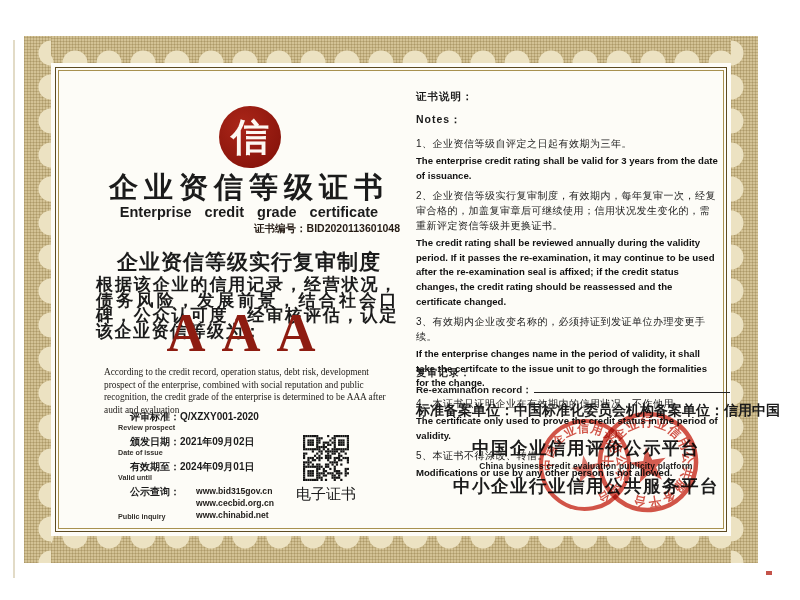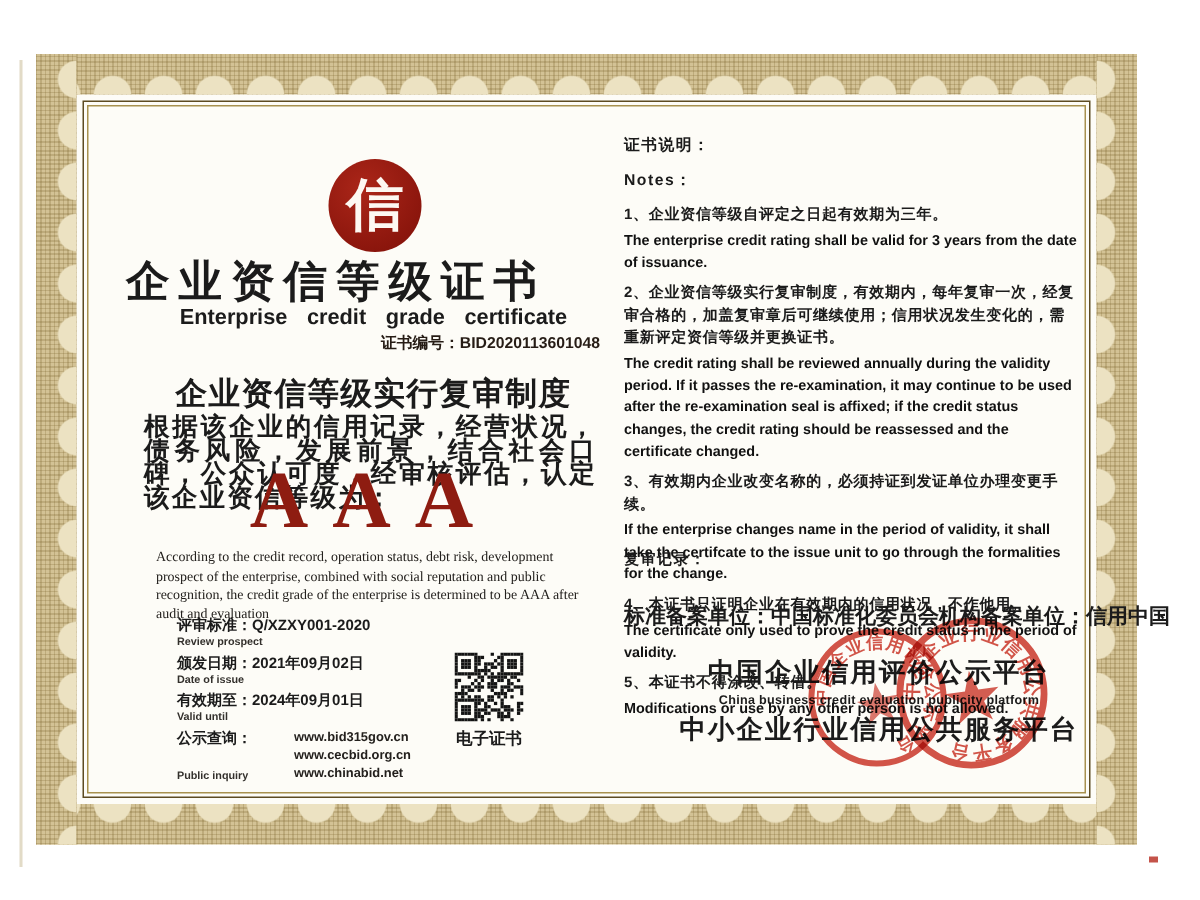--- a/index.html
+++ b/index.html
@@ -34,39 +34,39 @@
   .lineouter{position:absolute;inset:31px;border:1.5px solid #5d4b22;}
   .lineinner{position:absolute;inset:34px;border:1px solid #a8914f;}
 
   .abs{position:absolute;}
 
   
   .logo{left:195px;top:70px;width:62px;height:62px;border-radius:50%;
         background:radial-gradient(circle at 38% 32%,#ab2619,#8a150c 75%);
         display:flex;align-items:center;justify-content:center;}
   .logo span{color:#fdf8f2;font-size:38px;font-weight:700;font-family:"Liberation Serif",serif;line-height:1;}
-  .title-cn{left:60px;top:132px;width:330px;font-size:29px;font-weight:700;letter-spacing:6px;text-align:left;white-space:nowrap;font-family:Liberation Mono, monospace;}
+  .title-cn{left:60px;top:132px;width:330px;font-size:29px;font-weight:700;letter-spacing:6px;text-align:center;white-space:nowrap;font-family:Liberation Mono, monospace;}
   .title-en{left:60px;top:168px;width:330px;font-size:14.5px;font-weight:700;word-spacing:9px;text-align:center;white-space:nowrap;}
   .certno{left:60px;top:186px;width:316px;text-align:right;font-size:10.5px;font-weight:700;color:#261c15;}
   .company{left:60px;top:212px;width:330px;font-size:21px;font-weight:700;letter-spacing:1px;text-align:center;white-space:nowrap;}
   .stmt-cn{left:72px;top:241px;width:302px;font-size:17px;font-weight:700;line-height:15.5px;text-align:justify;letter-spacing:1.5px;}
   .grade{left:60px;top:268px;width:330px;text-align:center;font-family:"Liberation Serif",serif;
          font-size:54px;font-weight:700;letter-spacing:16px;color:#8e1c11;line-height:1.1;}
   .stmt-en{left:80px;top:330px;width:296px;font-size:9.3px;line-height:12.6px;font-family:"Liberation Serif",serif;color:#23201d;}
-  .kv{font-size:10px;font-weight:700;white-space:nowrap;}
+  .kv{font-size:10px;font-weight:700;white-space:nowrap;margin-left:12px;}
   .kv-en{font-size:7.2px;font-weight:700;color:#33302c;}
   .urls{font-size:8.6px;font-weight:700;line-height:12px;color:#23201d;}
   .qr{left:279px;top:399px;width:46px;height:46px;}
   .qr svg{width:46px;height:46px;display:block;}
-  .qr-label{left:269px;top:449px;width:66px;text-align:center;font-size:11px;font-weight:700;}
+  .qr-label{left:269px;top:449px;width:66px;text-align:center;font-size:15px;font-weight:400;}
 
   
   .notes{left:392px;top:54px;width:302px;}
   .notes .t{font-size:10.5px;font-weight:700;margin-bottom:9px;letter-spacing:1px;}
-  .notes .icn{font-size:10px;font-weight:700;line-height:15px;margin:5px 0 3px;letter-spacing:.5px;}
+  .notes .icn{font-size:10px;font-weight:400;line-height:15px;margin:5px 0 3px;letter-spacing:.5px;}
   .notes .ien{font-size:9.6px;font-weight:700;line-height:14.6px;color:#111;}
   .reexam-cn{left:392px;top:330px;font-size:10px;font-weight:700;letter-spacing:1px;}
   .reexam-en{left:392px;top:347px;font-size:9.8px;font-weight:700;}
   .uline{display:inline-block;width:196px;border-bottom:1px solid #222;height:9px;margin-left:2px;}
   .filing{left:392px;top:366px;width:312px;display:flex;justify-content:flex-start;font-size:14px;font-weight:700;white-space:nowrap;}
   .platforms{left:404px;top:400px;width:316px;text-align:center;}
   .platforms .p-cn{font-size:17.5px;font-weight:700;letter-spacing:1.5px;white-space:nowrap;}
   .platforms .p-en{font-size:8.4px;font-weight:700;letter-spacing:.2px;margin:1px 0 3px;white-space:nowrap;}
   .seal{position:absolute;mix-blend-mode:multiply;opacity:.85;}
   .seal svg{display:block;}
@@ -373,20 +373,23 @@
       <div class="ien">The credit rating shall be reviewed annually during the validity period. If it passes the re-examination, it may continue to be used after the re-examination seal is affixed; if the credit status changes, the credit rating should be reassessed and the certificate changed.</div>
       <div class="icn">3、有效期内企业改变名称的，必须持证到发证单位办理变更手续。</div>
       <div class="ien">If the enterprise changes name in the period of validity, it shall take the certifcate to the issue unit to go through the formalities for the change.</div>
       <div class="icn">4、本证书只证明企业在有效期内的信用状况，不作他用。</div>
       <div class="ien">The certificate only used to prove the credit status in the period of validity.</div>
       <div class="icn">5、本证书不得涂改、转借。</div>
       <div class="ien">Modifications or use by any other person is not allowed.</div>
     </div>
 
     <div class="abs reexam-cn">复审记录：</div>
+    <div class="abs reexam-en">
+      <span>Re-examination record：</span><span class="uline"></span>
+    </div>
 
     <div class="abs filing">
       <span>标准备案单位：中国标准化委员会</span>
       <span>机构备案单位：信用中国</span>
     </div>
 
     <div class="abs platforms">
       <div class="p-cn">中国企业信用评价公示平台</div>
       <div class="p-en">China business credit evaluation publicity platform</div>
       <div class="p-cn">中小企业行业信用公共服务平台</div>

